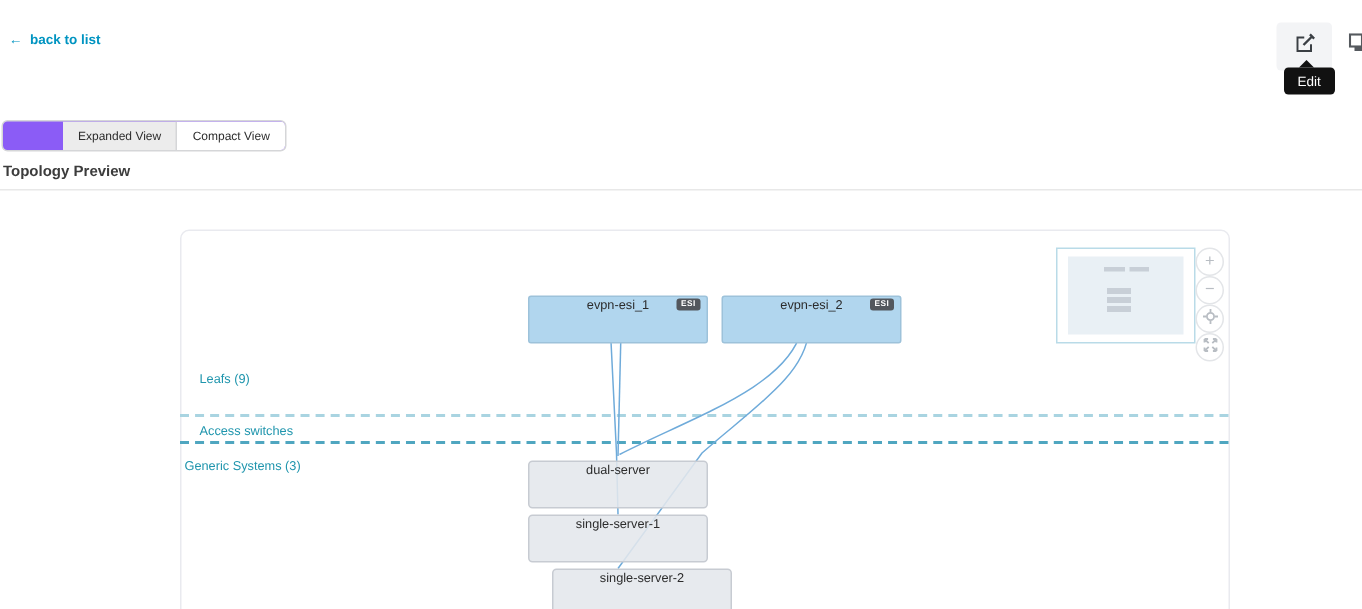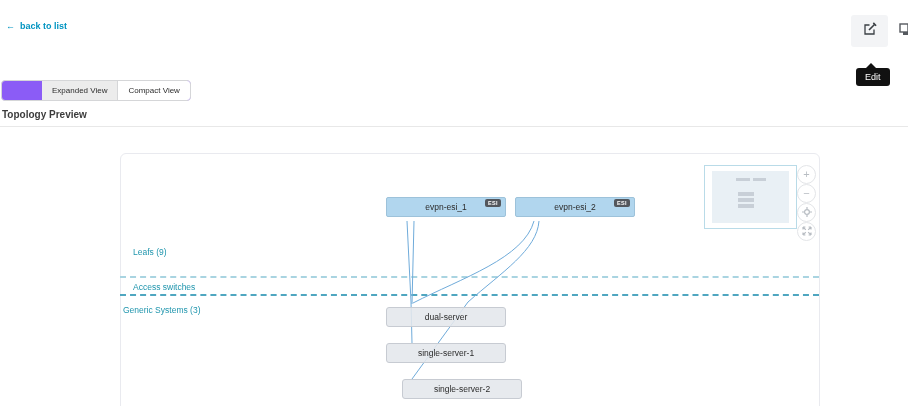--- a/index.html
+++ b/index.html
@@ -5,42 +5,42 @@
   html,body{margin:0;padding:0;background:#fff;}
   #screen{position:relative;width:908px;height:406px;overflow:hidden;background:#fff;
           font-family:"Liberation Sans",sans-serif;color:#333;}
   
   .back-link{position:absolute;left:6px;top:21px;font-size:9px;font-weight:700;color:#0094c1;
              text-decoration:none;display:flex;gap:5px;align-items:center;cursor:pointer;}
   .tb-btn{position:absolute;top:15px;height:32px;display:flex;align-items:center;justify-content:center;
           border-radius:3px;cursor:pointer;}
   .tb-btn.edit{left:851px;width:37px;background:#f3f4f6;}
   .tb-btn.copy{left:888px;width:34px;background:#fff;}
-  .tooltip{position:absolute;left:856px;top:68px;background:#111;color:#fff;font-size:9px;
+  .tooltip{position:absolute;left:856px;top:45px;background:#111;color:#fff;font-size:9px;
            padding:4px 9px;border-radius:3px;}
   .tooltip:before{content:"";position:absolute;top:-5px;left:10px;border-left:5px solid transparent;
            border-right:5px solid transparent;border-bottom:5px solid #111;}
   
   .tabs{position:absolute;left:1px;top:80px;display:flex;border:1px solid #d5d6d8;border-radius:4px;
         overflow:hidden;background:#8b5cf6;padding-left:40px;}
   .tab{font-size:8px;line-height:19px;padding:0 10px;color:#2d2d2d;cursor:pointer;background:#fff;}
   .tab.active{background:#ececec;border-right:1px solid #d5d6d8;}
   
   .section-title{position:absolute;left:2px;top:109px;font-size:10px;font-weight:700;color:#3c3c3c;}
   .rule{position:absolute;left:0;top:126px;width:908px;border-top:1px solid #e8e8e8;}
   
   .panel{position:absolute;left:120px;top:153px;width:698px;height:270px;background:#fff;
          border:1px solid #e9eaef;border-radius:6px;}
   .divider{position:absolute;left:120px;width:699px;height:0;}
   .divider.light{top:276px;border-top:2px dashed #a9d4e1;}
   .divider.dark{top:294px;border-top:2px dashed #4fa6c0;}
   .group-label{position:absolute;font-size:8.5px;color:#1f95ad;}
   
-  .node{position:absolute;width:120px;height:20px;display:flex;align-items:center;justify-content:center;
-        font-size:8.5px;color:#2b2b2b;border-radius:3px;cursor:pointer;box-sizing:border-box;margin-left:34px;}
+  .node{position:absolute;width:120px;height:32px;display:flex;align-items:flex-start;justify-content:center;
+        font-size:8.5px;color:#2b2b2b;border-radius:3px;cursor:pointer;box-sizing:border-box;}
   .node.leaf{background:#b1d6ee;border:1px solid #9dc2da;border-radius:2px;}
   .node.server{background:rgba(228,231,236,0.88);border:1px solid #c7cbd2;}
   .esi-badge{position:absolute;top:1px;right:4px;background:#53575d;color:#fff;font-size:5.5px;
              font-weight:700;letter-spacing:.4px;padding:1px 3px;border-radius:2px;}
   svg.links{position:absolute;left:0;top:0;pointer-events:none;}
   
   .minimap{position:absolute;left:704px;top:165px;width:91px;height:62px;background:#fff;
            border:1px solid #b9dbe8;cursor:pointer;}
   .minimap-inner{position:absolute;left:7px;top:5px;width:77px;height:52px;background:#e9f0f5;}
   .mm-bar{position:absolute;background:#c8cfd7;}

